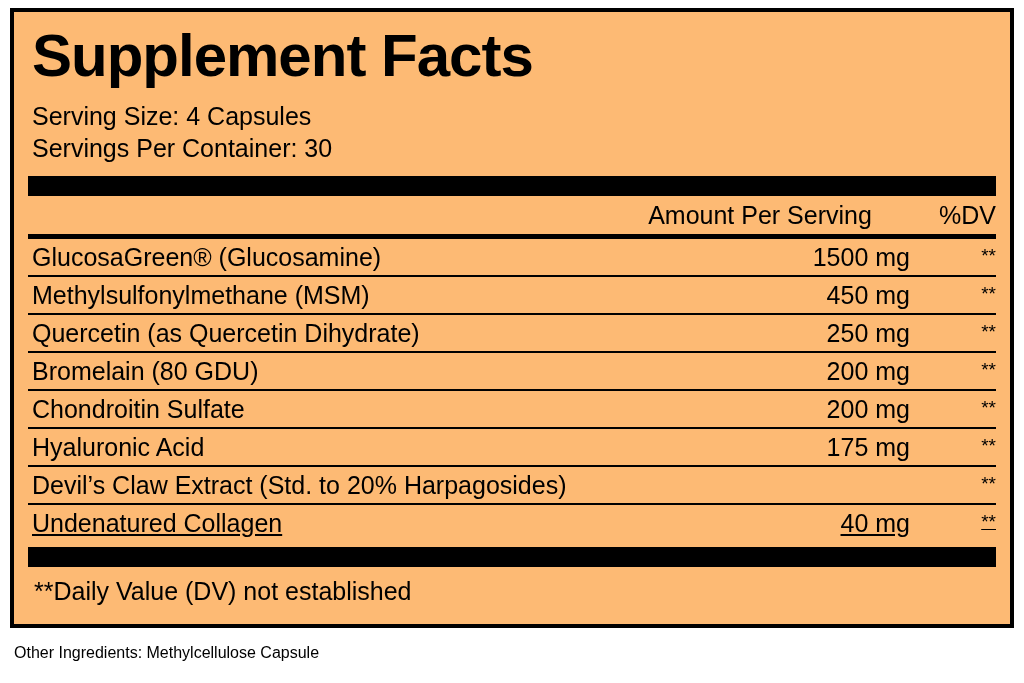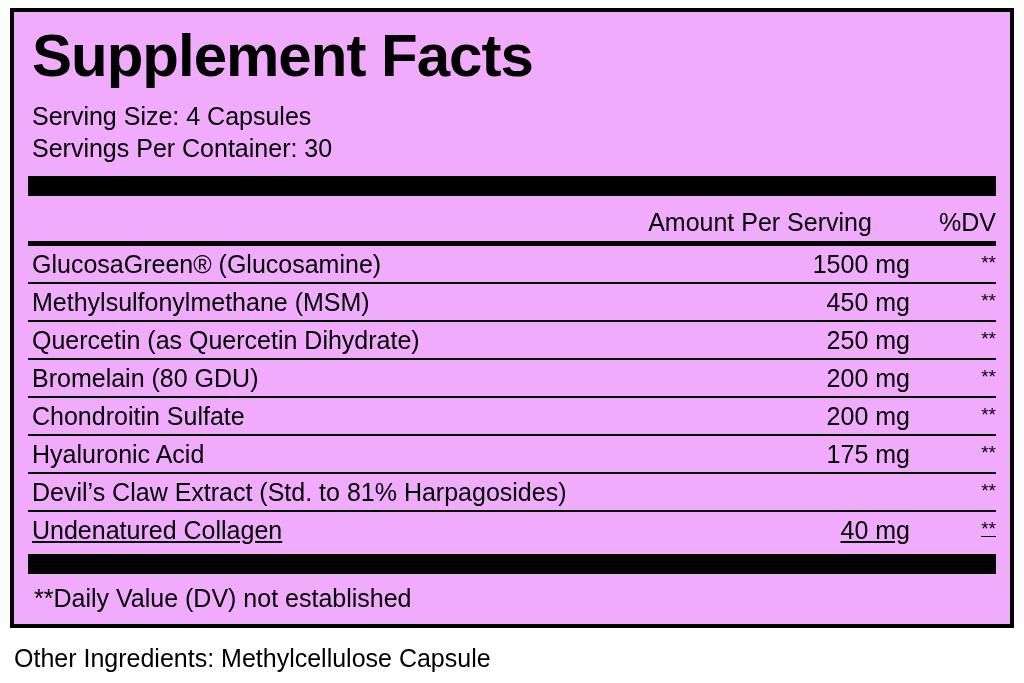--- a/index.html
+++ b/index.html
@@ -24,21 +24,21 @@
 
   
   .panel {
     position: absolute;
     left: 10px;
     top: 8px;
     width: 1004px;
     height: 620px;
     box-sizing: border-box;
     border: 4px solid #000000;
-    background: #f0abfc;
+    background: #fdba74;
     padding: 0 14px;
   }
 
   .title {
     font-size: 60px;
     font-weight: bold;
     letter-spacing: -1px;
     line-height: 1.0;
     margin: 14px 0 0 4px;
     white-space: nowrap;
@@ -59,21 +59,21 @@
     background: #000000;
     margin: 12px 0 0 0;
   }
   .bar-thick.bottom {
     margin-top: 6px;
   }
 
   .header-row {
     display: flex;
     align-items: flex-end;
-    padding: 12px 0 4px 0;
+    padding: 5px 0 4px 0;
     border-bottom: 5px solid #000000;
   }
   .header-spacer {
     flex: 1 1 auto;
   }
   .header-amount {
     font-size: 25px;
     white-space: nowrap;
     padding-right: 0px;
     text-align: center;
@@ -123,21 +123,21 @@
   .footnote {
     font-size: 25px;
     margin: 10px 0 0 6px;
     white-space: nowrap;
   }
 
   .other-ingredients {
     position: absolute;
     left: 14px;
     top: 644px;
-    font-size: 25px;
+    font-size: 16px;
     white-space: nowrap;
   }
 </style>
 </head>
 <body>
 
 <div class="page">
 
   <div class="panel">
 
@@ -188,21 +188,21 @@
         <div class="row-dv">**</div>
       </div>
 
       <div class="row">
         <div class="row-name">Hyaluronic Acid</div>
         <div class="row-amount">175 mg</div>
         <div class="row-dv">**</div>
       </div>
 
       <div class="row">
-        <div class="row-name">Devil’s Claw Extract (Std. to 81% Harpagosides)</div>
+        <div class="row-name">Devil’s Claw Extract (Std. to 20% Harpagosides)</div>
         <div class="row-dv">**</div>
       </div>
 
       <div class="row">
         <div class="row-name">Undenatured Collagen</div>
         <div class="row-amount">40 mg</div>
         <div class="row-dv">**</div>
       </div>
 
     </div>

